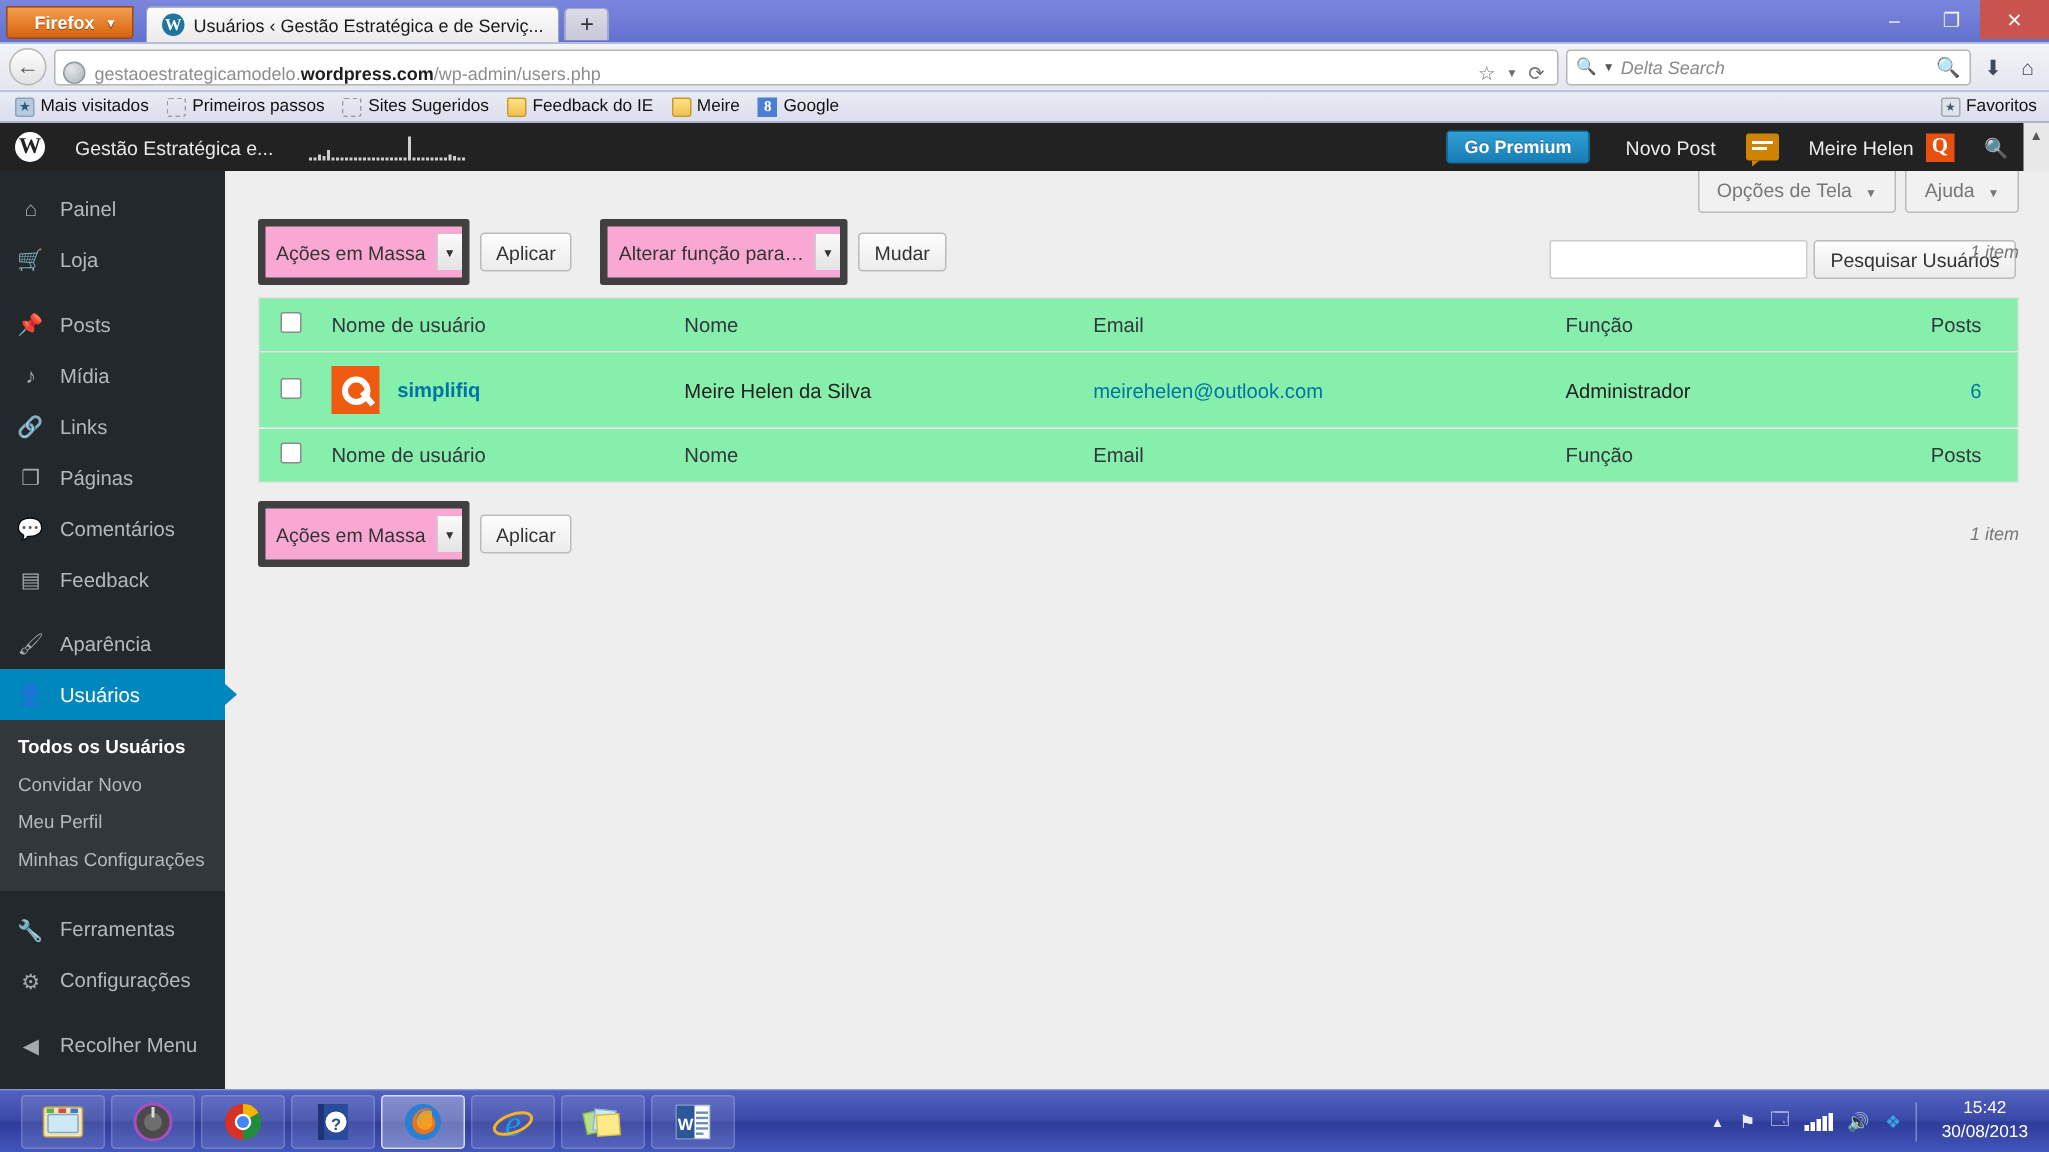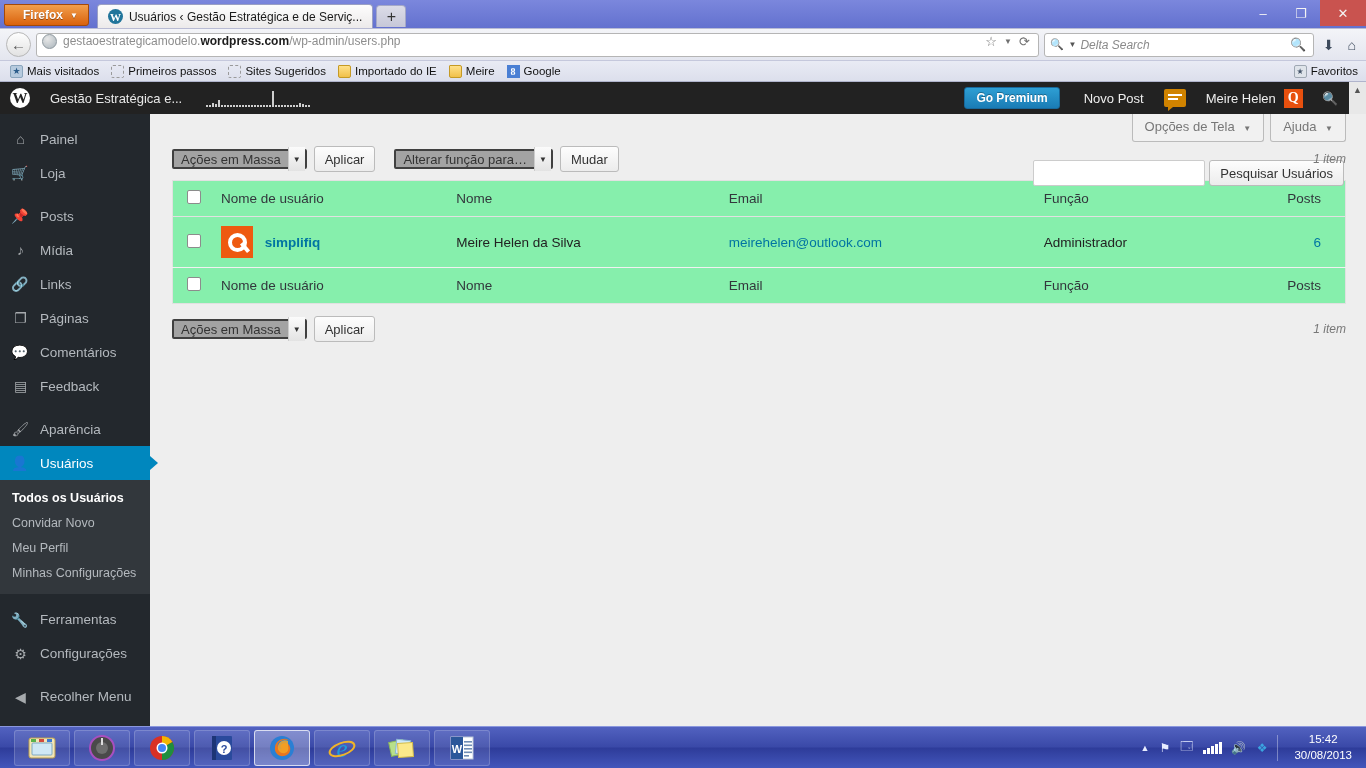--- a/index.html
+++ b/index.html
@@ -73,21 +73,21 @@
   .backbtn {
     width: 25px; height: 25px; border-radius: 50%;
     border: 1px solid #b7b7b7;
     background: linear-gradient(to bottom,#fefefe,#e2e2e2);
     display: flex; align-items: center; justify-content: center;
     color: #5b5b5b; font-size: 15px; line-height: 1;
   }
   .urlbar {
     flex: 1; height: 24px; background: #fff;
     border: 1px solid #b5b5b5; border-radius: 3px;
-    display: flex; align-items: flex-start; padding: 0 5px; gap: 6px;
+    display: flex; align-items: flex-end; padding: 0 5px; gap: 6px;
     font-size: 12px;
   }
   .globe {
     width: 15px; height: 15px; border-radius: 50%;
     background: radial-gradient(circle at 35% 30%, #e8e8e8, #a9b4bb);
     border: 1px solid #8d979e; flex-shrink: 0;
   }
   .url { color: #8d8d8d; white-space: nowrap; }
   .url b { color: #1d1d1d; font-weight: bold; }
   .url .path { color: #8d8d8d; }
@@ -200,22 +200,22 @@
   }
   .btn {
     background: linear-gradient(to bottom,#fdfdfd,#ececec);
     border: 1px solid #bbb; border-radius: 3px; color: #333;
     font-size: 13px; padding: 4px 10px; height: 26px;
     font-family: "Liberation Sans", sans-serif;
   }
 
   .tablenav { margin-top: 14px; display: flex; align-items: center; gap: 7px; position: relative; }
   .selectbox {
-    display: inline-flex; align-items: center; height: 20px;
-    border: 2px solid #404040; background: #a3a3a3; border-radius: 2px;
+    display: inline-flex; align-items: center; height: 44px;
+    border: 5px solid #404040; background: #f9a8d4; border-radius: 2px;
     font-size: 13px; color: #333;
   }
   .selectbox span { padding: 0 7px; white-space: nowrap; }
   .selectbox .arrow {
     width: 17px; height: 24px; border-left: 1px solid #ccc;
     background: linear-gradient(to bottom,#fbfbfb,#e3e3e3);
     display: flex; align-items: center; justify-content: center;
     font-size: 8px; color: #333;
   }
   .itemcount { position: absolute; right: 0; font-size: 12px; color: #777; font-style: italic; }
@@ -331,21 +331,21 @@
     <div class="bm">
       <span class="bm-ico ico-dash"></span>
       <span>Primeiros passos</span>
     </div>
     <div class="bm">
       <span class="bm-ico ico-dash"></span>
       <span>Sites Sugeridos</span>
     </div>
     <div class="bm">
       <span class="bm-ico ico-folder"></span>
-      <span>Importado do IE</span>
+      <span>Feedback do IE</span>
     </div>
     <div class="bm">
       <span class="bm-ico ico-folder"></span>
       <span>Meire</span>
     </div>
     <div class="bm">
       <span class="bm-ico ico-g">8</span>
       <span>Google</span>
     </div>
     <div class="fav-right">

